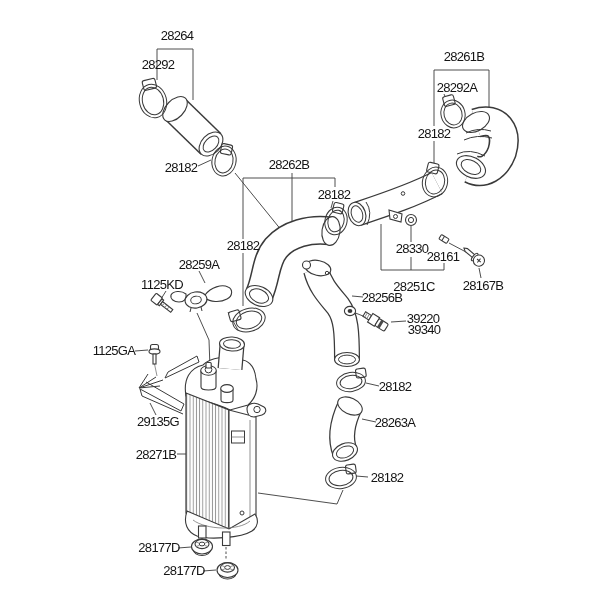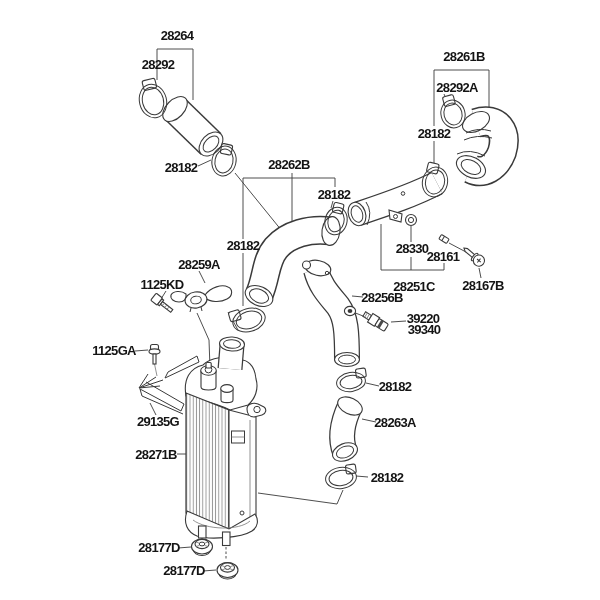--- a/index.html
+++ b/index.html
@@ -1,17 +1,17 @@
 <!DOCTYPE html>
 <html><head>
 <meta charset="utf-8">
 <title>Diagram</title>
 <style>
   html,body{margin:0;padding:0;background:#ffffff;}
-  .stage{position:relative;width:600px;height:600px;background:#ffffff;overflow:hidden;font-weight:bold;}
+  .stage{position:relative;width:600px;height:600px;background:#ffffff;overflow:hidden;}
   svg{display:block;}
   .lbl{font-family:"Liberation Sans",sans-serif;font-size:13px;letter-spacing:-0.7px;
        fill:#141414;text-anchor:middle;}
   .p  {fill:#ffffff;stroke:#3a3a3a;stroke-width:1.1;}
   .pn {fill:none;stroke:#3a3a3a;stroke-width:1;}
   .thin{fill:none;stroke:#767676;stroke-width:0.8;}
   .ln {fill:none;stroke:#3a3a3a;stroke-width:0.9;}
   .to {fill:none;stroke:#3a3a3a;}
   .ti {fill:none;stroke:#ffffff;}
 </style>

